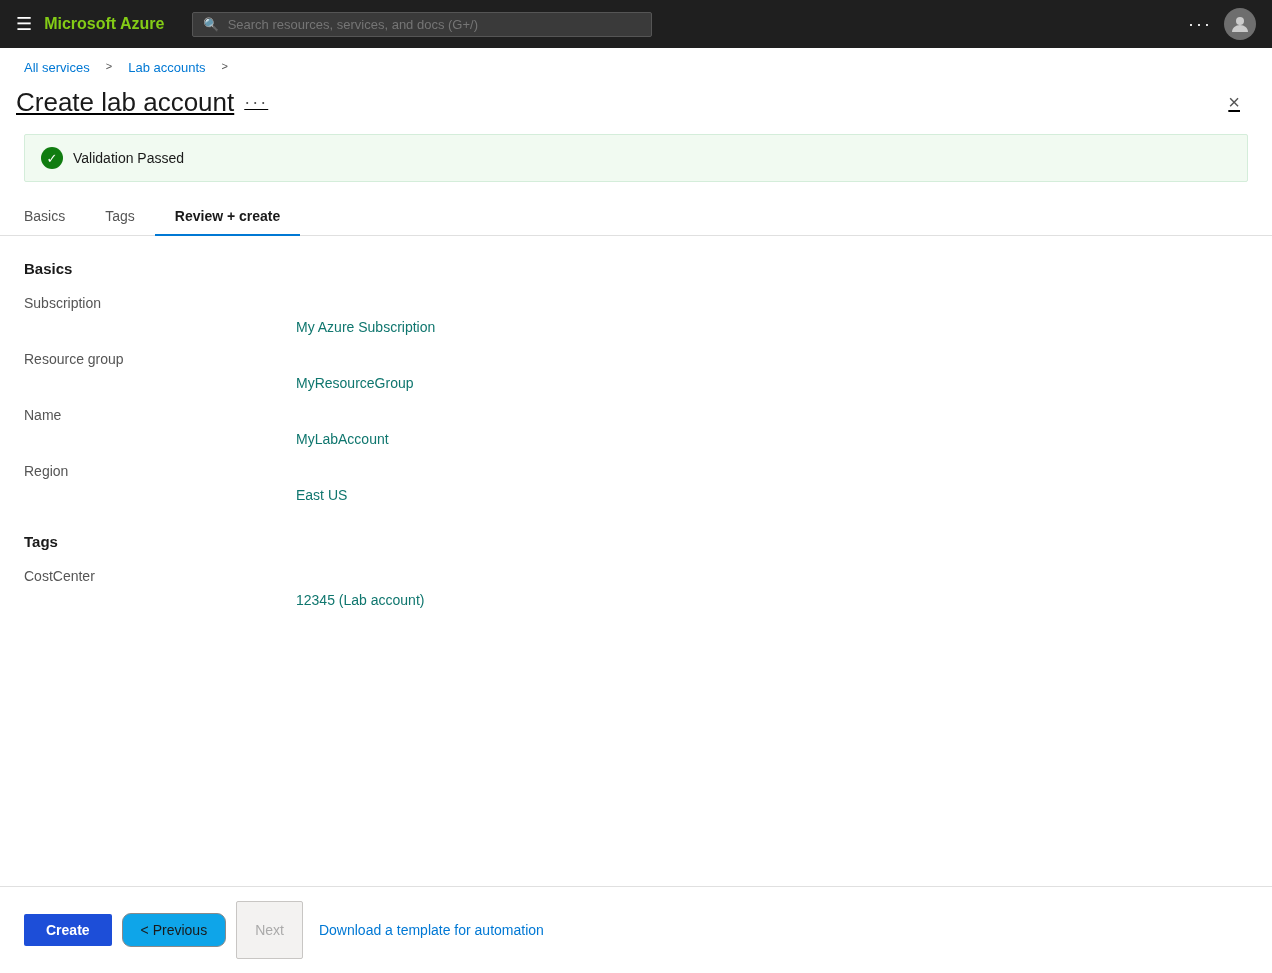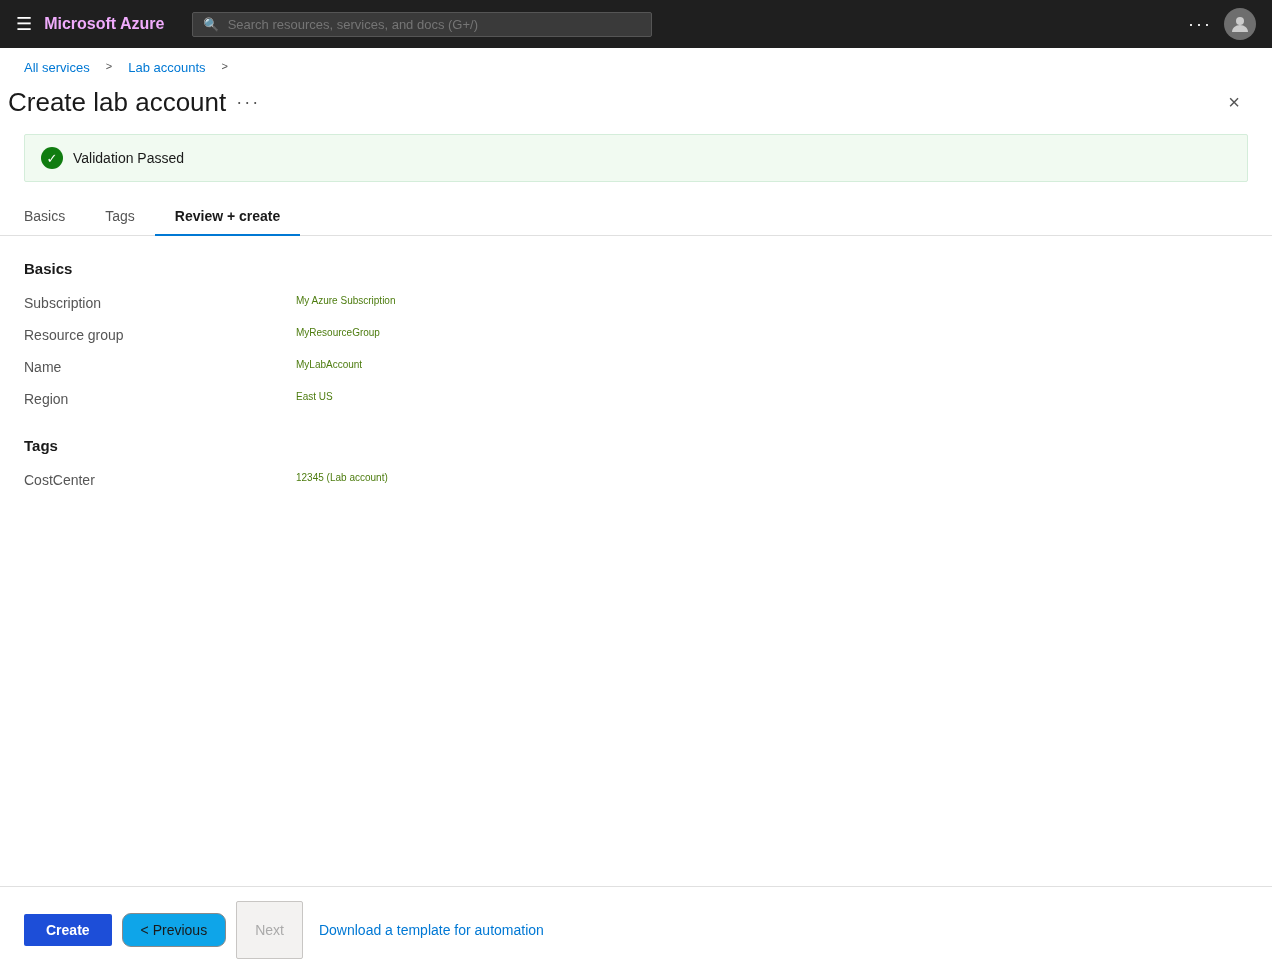--- a/index.html
+++ b/index.html
@@ -8,21 +8,21 @@
     
     .top-nav {
       background: #1f1f1f;
       height: 48px;
       display: flex;
       align-items: center;
       padding: 0 16px;
       gap: 12px;
     }
     .hamburger-icon { color: #fff; font-size: 18px; cursor: pointer; }
-    .nav-brand { color: #f0abfc; font-weight: 600; font-size: 16px; margin-right: 16px; text-align: right; }
+    .nav-brand { color: #84cc16; font-weight: 600; font-size: 16px; margin-right: 16px; text-align: right; }
     .search-bar {
       flex: 0 0 460px;
       display: flex;
       align-items: center;
       background: #3a3a3a;
       border: 1px solid #555;
       border-radius: 2px;
       padding: 4px 10px;
       gap: 8px;
     }
@@ -57,25 +57,26 @@
       padding: 12px 24px 0 24px;
       display: flex;
       gap: 16px;
       font-size: 13px;
     }
     .breadcrumb a { color: #0078d4; text-decoration: none; cursor: pointer; }
     .breadcrumb-sep { color: #555; font-size: 11px; }
 
     
     .page-header {
-      padding: 12px 24px 16px 8px;
+      padding: 12px 24px 16px 16px;
       display: flex;
       align-items: center;
       gap: 10px;
       border-bottom: none;
+      text-decoration: underline;
     }
     .page-title {
       font-size: 26px;
       font-weight: 300;
       color: #1a1a1a;
     }
     .header-dots { color: #555; font-size: 18px; cursor: pointer; letter-spacing: 2px; }
     .close-btn {
       margin-left: auto;
       background: none;
@@ -148,24 +149,25 @@
       grid-template-columns: 260px 1fr;
       gap: 12px 12px;
       margin-bottom: 28px;
     }
     .field-label {
       color: #555;
       font-size: 14px;
       padding: 2px 0;
     }
     .field-value {
-      color: #4d7c0f;
-      font-size: 10px;
+      color: #0f766e;
+      font-size: 14px;
       font-weight: 400;
       padding: 2px 0;
+      margin-top: 24px;
     }
 
     
     .footer {
       position: absolute;
       bottom: 0;
       left: 0;
       right: 0;
       border-top: 1px solid #e0e0e0;
       background: #fff;

